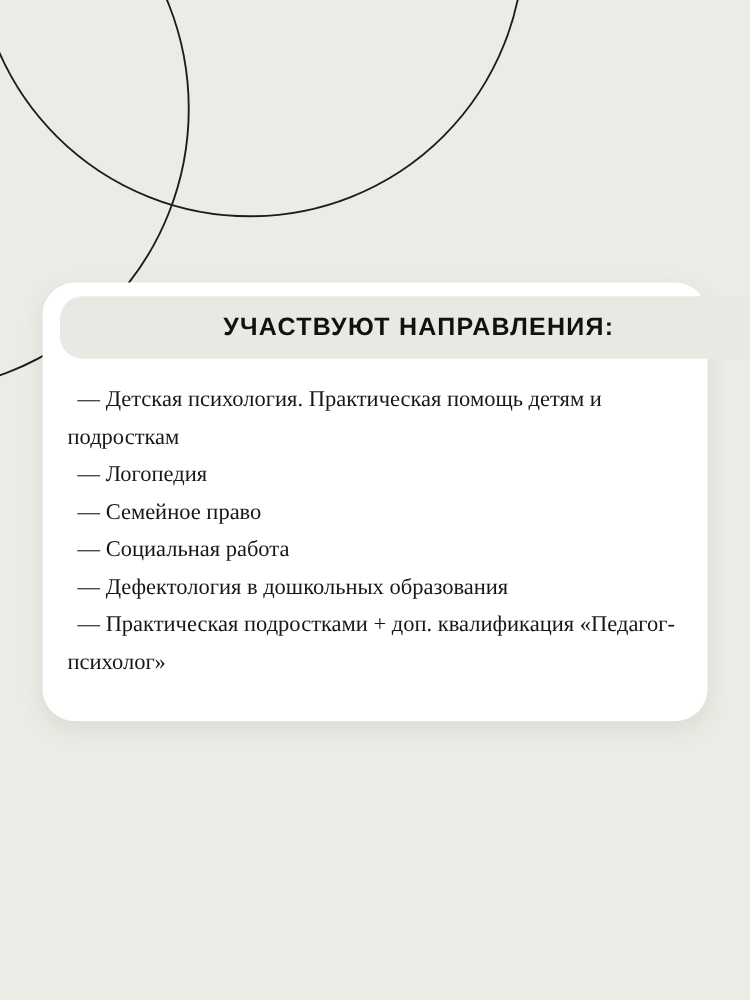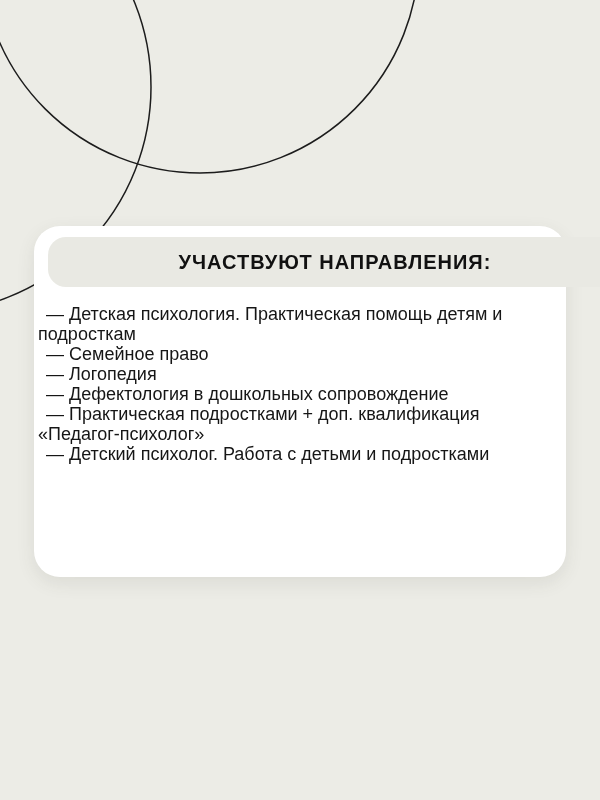--- a/index.html
+++ b/index.html
@@ -41,45 +41,46 @@
   }
   .heading {
     font-size: 20px;
     font-weight: bold;
     letter-spacing: 1px;
     color: var(--heading);
     white-space: nowrap;
   }
   .list {
     position: absolute;
-    left: 4px; top: 78px;
+    left: 20px; top: 78px;
     width: 502px;
     font-size: 18px;
-    line-height: 20px;
+    line-height: 30px;
     color: var(--text);
+    font-family: Liberation Serif, serif;
   }
   .item { text-indent: 8px; }
 </style>
 </head>
 <body>
 
 <div class="stage">
 
   <svg class="decor" viewBox="0 0 600 800" xmlns="http://www.w3.org/2000/svg" aria-hidden="true">
     <circle cx="200" cy="-46" r="219"></circle>
     <circle cx="-75" cy="87" r="226"></circle>
   </svg>
 
   <div class="card">
     <div class="pill">
       <div class="heading">УЧАСТВУЮТ НАПРАВЛЕНИЯ:</div>
     </div>
     <div class="list">
         <div class="item">— Детская психология. Практическая помощь детям и подросткам</div>
+        <div class="item">— Логопедия</div>
         <div class="item">— Семейное право</div>
-        <div class="item">— Логопедия</div>
-        <div class="item">— Дефектология в дошкольных сопровождение</div>
+        <div class="item">— Социальная работа</div>
+        <div class="item">— Дефектология в дошкольных образования</div>
         <div class="item">— Практическая подростками + доп. квалификация «Педагог-психолог»</div>
-        <div class="item">— Детский психолог. Работа с детьми и подростками</div>
       </div>
   </div>
 
 </div>
 
 </body></html>

